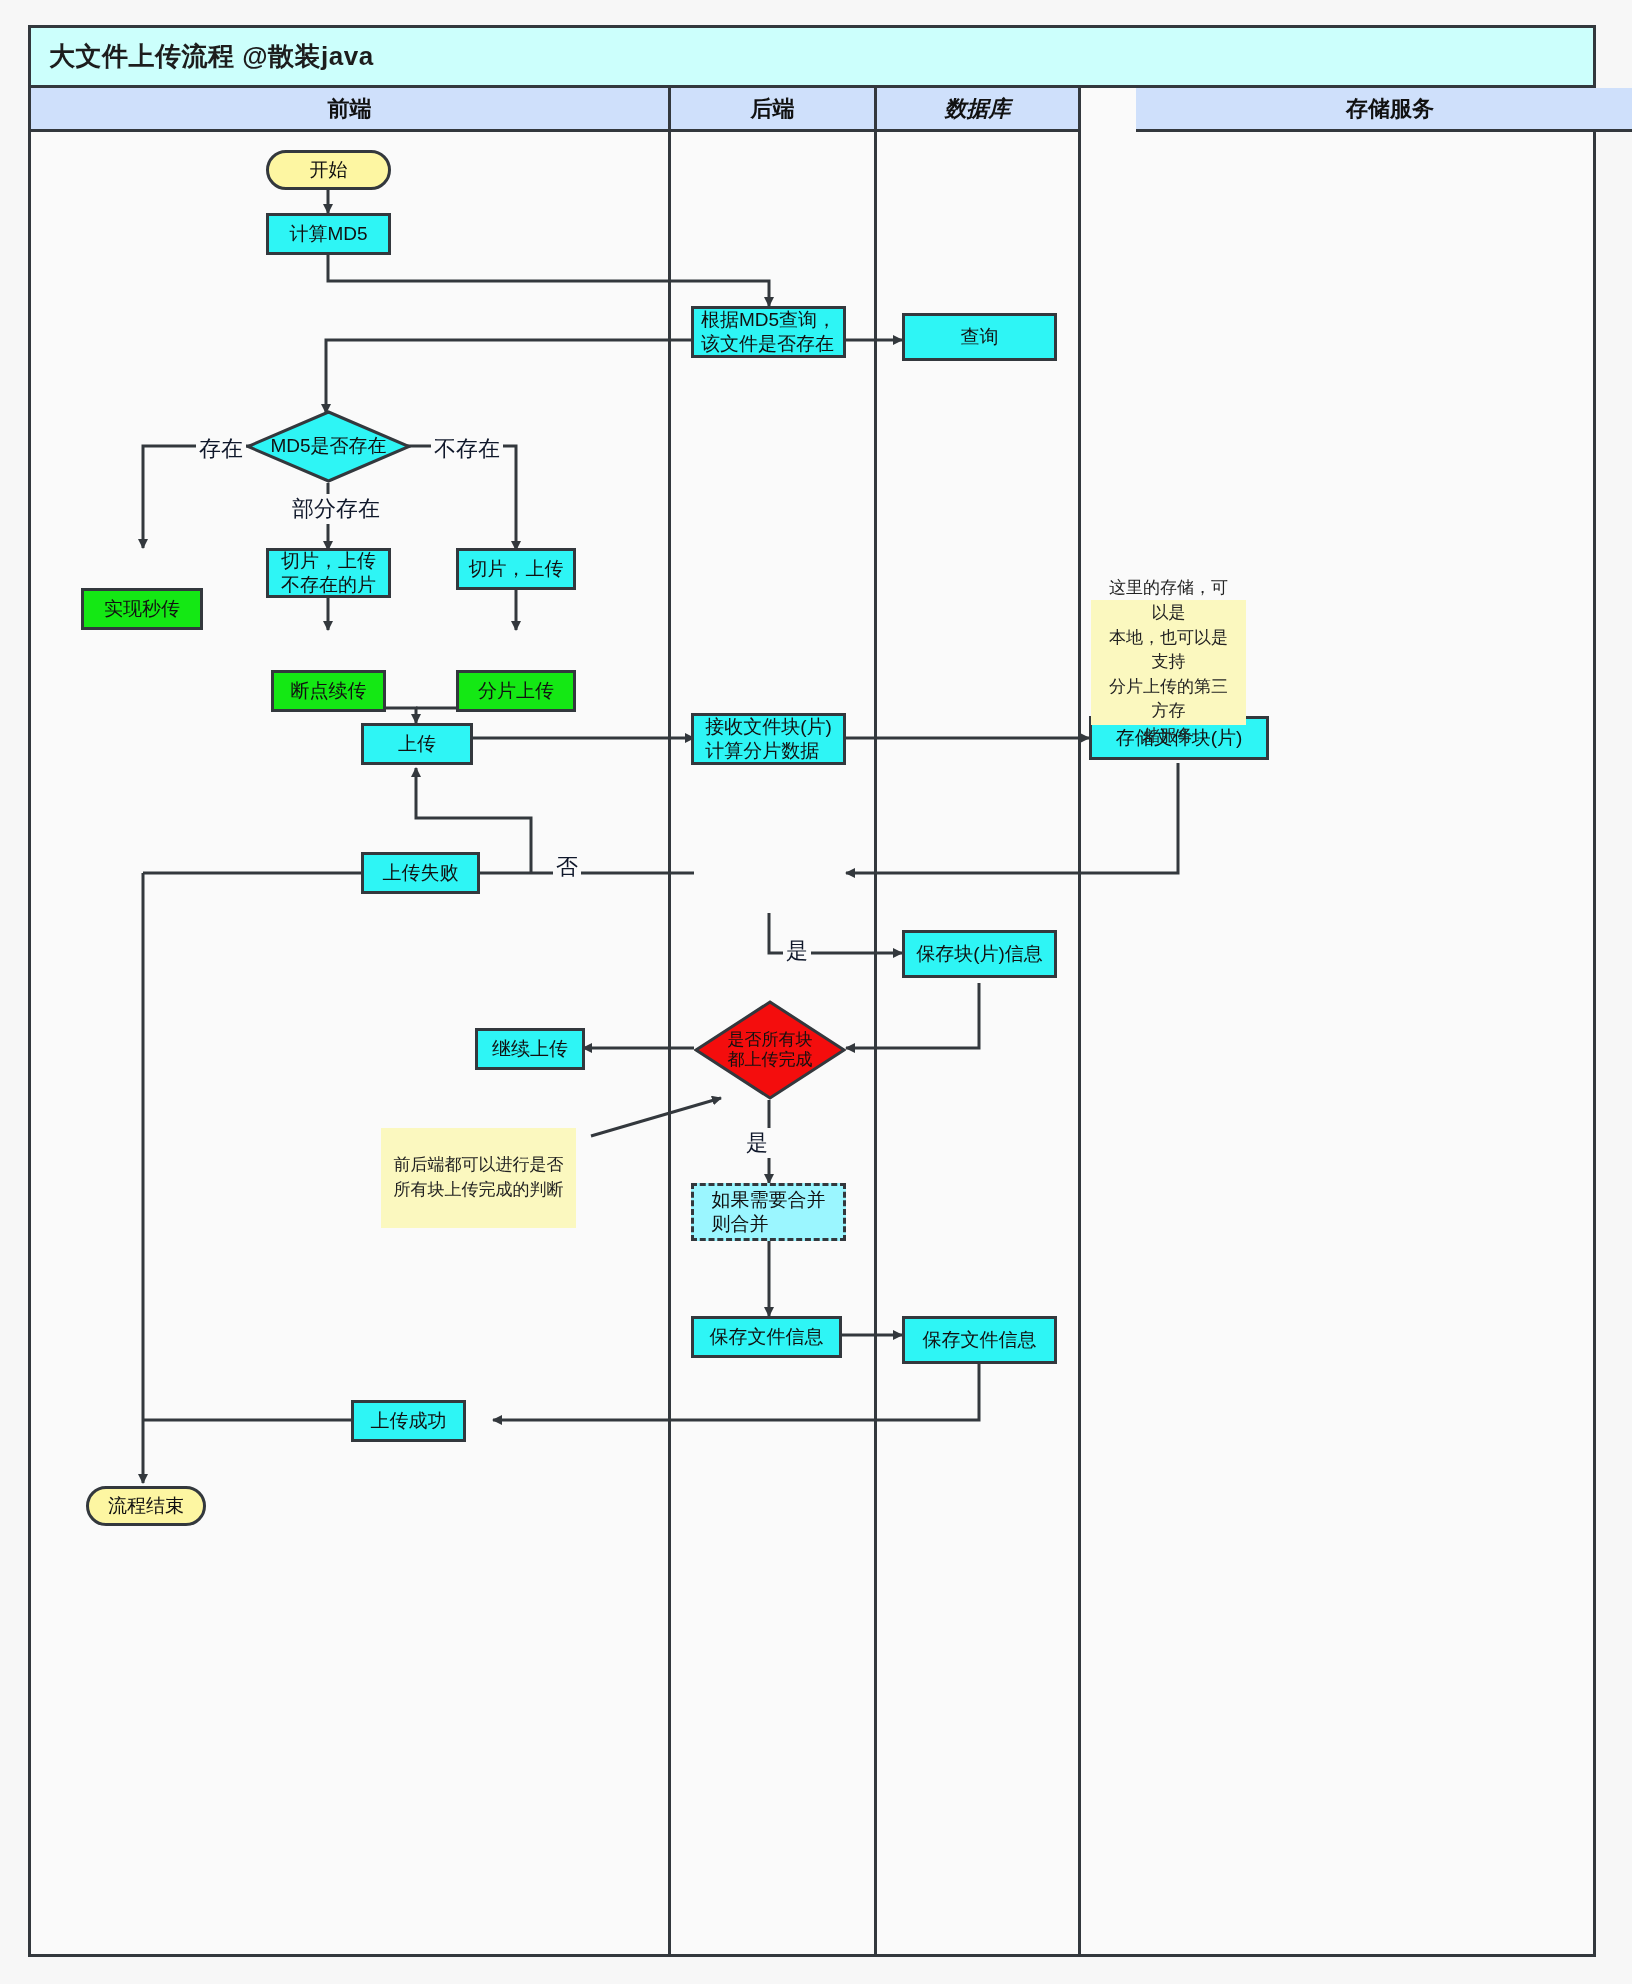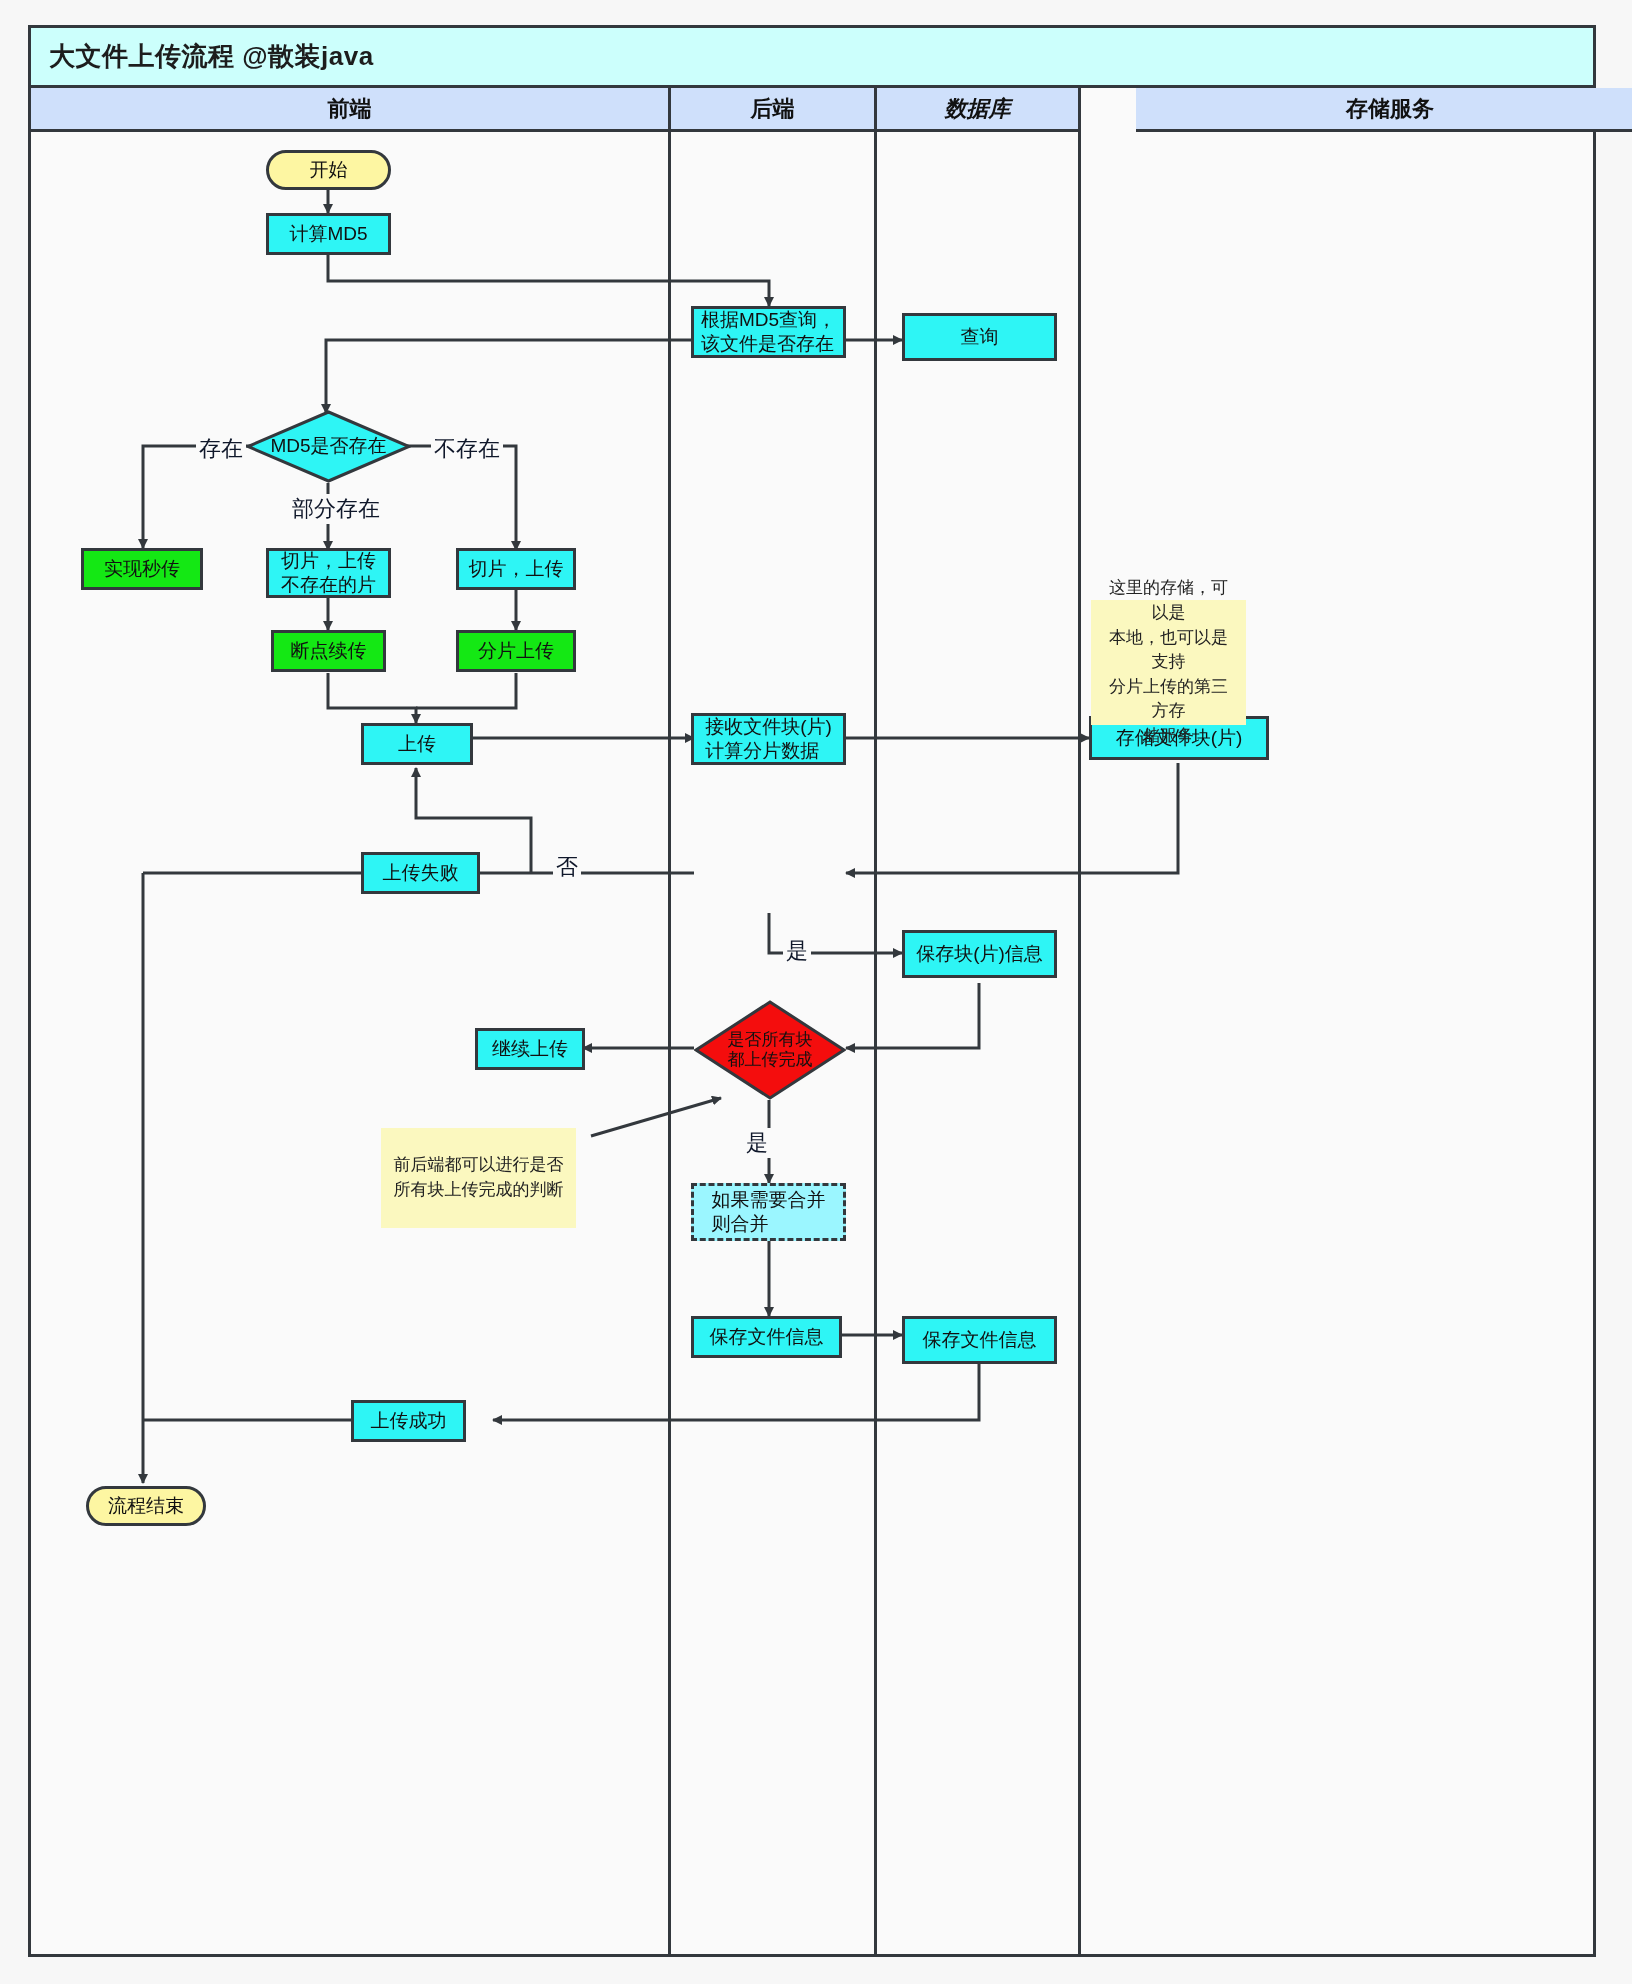--- a/index.html
+++ b/index.html
@@ -13,21 +13,21 @@
        display:flex;align-items:center;justify-content:center;font-size:22px;font-weight:bold;color:#111;}
   .hdr.last{border-right:none;}
   .lane{position:absolute;top:104px;bottom:0;border-right:3px solid #33383d;box-sizing:border-box;}
   .lane.last{border-right:none;}
 
   svg.wires{position:absolute;left:0;top:0;width:1568px;height:1932px;overflow:visible;pointer-events:none;}
 
   .node{position:absolute;box-sizing:border-box;border:3px solid #33383d;display:flex;align-items:center;justify-content:center;
         font-size:19px;color:#111;line-height:1.25;white-space:pre-line;}
   .cyan{background:#2ef5f5;}
-  .green{background:#14e814;}
+  .green{background:#14e814;margin-top:40px;}
   .term{background:#fdf6a2;border-radius:22px;}
   .dashed{background:#9bf6ff;border-style:dashed;border-width:3px;}
   .diamond{position:absolute;display:flex;align-items:center;justify-content:center;text-align:center;font-size:19px;color:#111;line-height:1.2;white-space:pre-line;}
   .diamond .dshape{position:absolute;left:0;top:0;width:100%;height:100%;}
   .diamond .dtext{position:relative;z-index:2;padding:0 6px;}
   .note{position:absolute;box-sizing:border-box;background:#fbf8bf;font-size:17px;color:#222;line-height:1.45;text-align:center;
         display:flex;align-items:center;justify-content:center;white-space:pre-line;padding:8px 10px;margin-top:32px;}
   .note .fold{position:absolute;right:0;top:0;width:22px;height:22px;background:linear-gradient(225deg,#fafafa 50%,#e2deа0 50%);}
   .edge-label{position:absolute;font-size:22px;color:#0f172a;background:#fafafa;padding:0 3px;white-space:nowrap;}
 </style>

